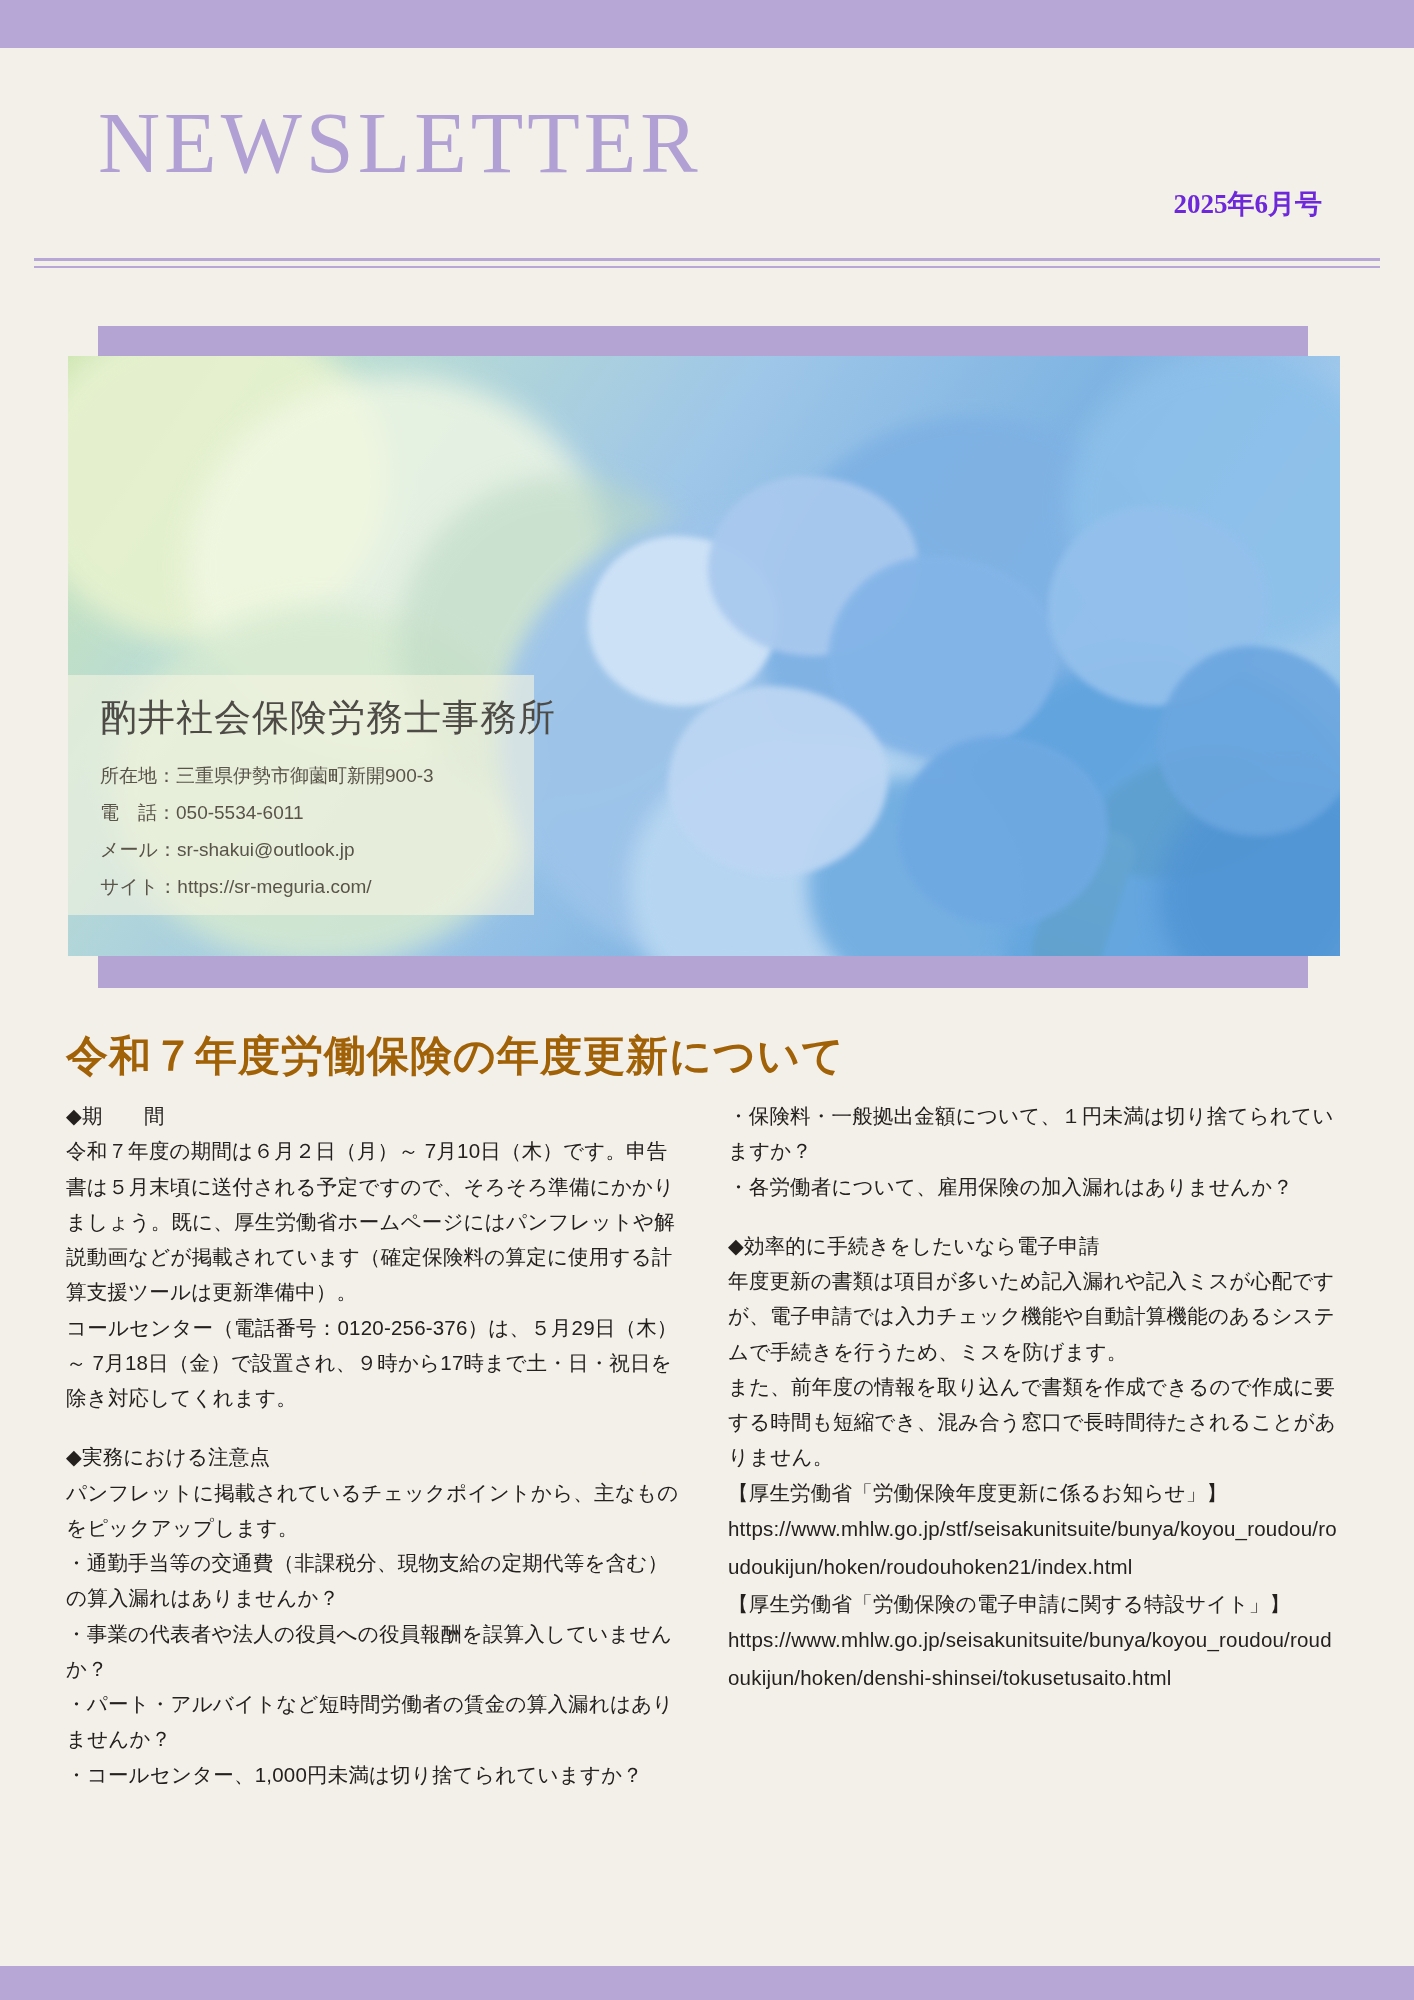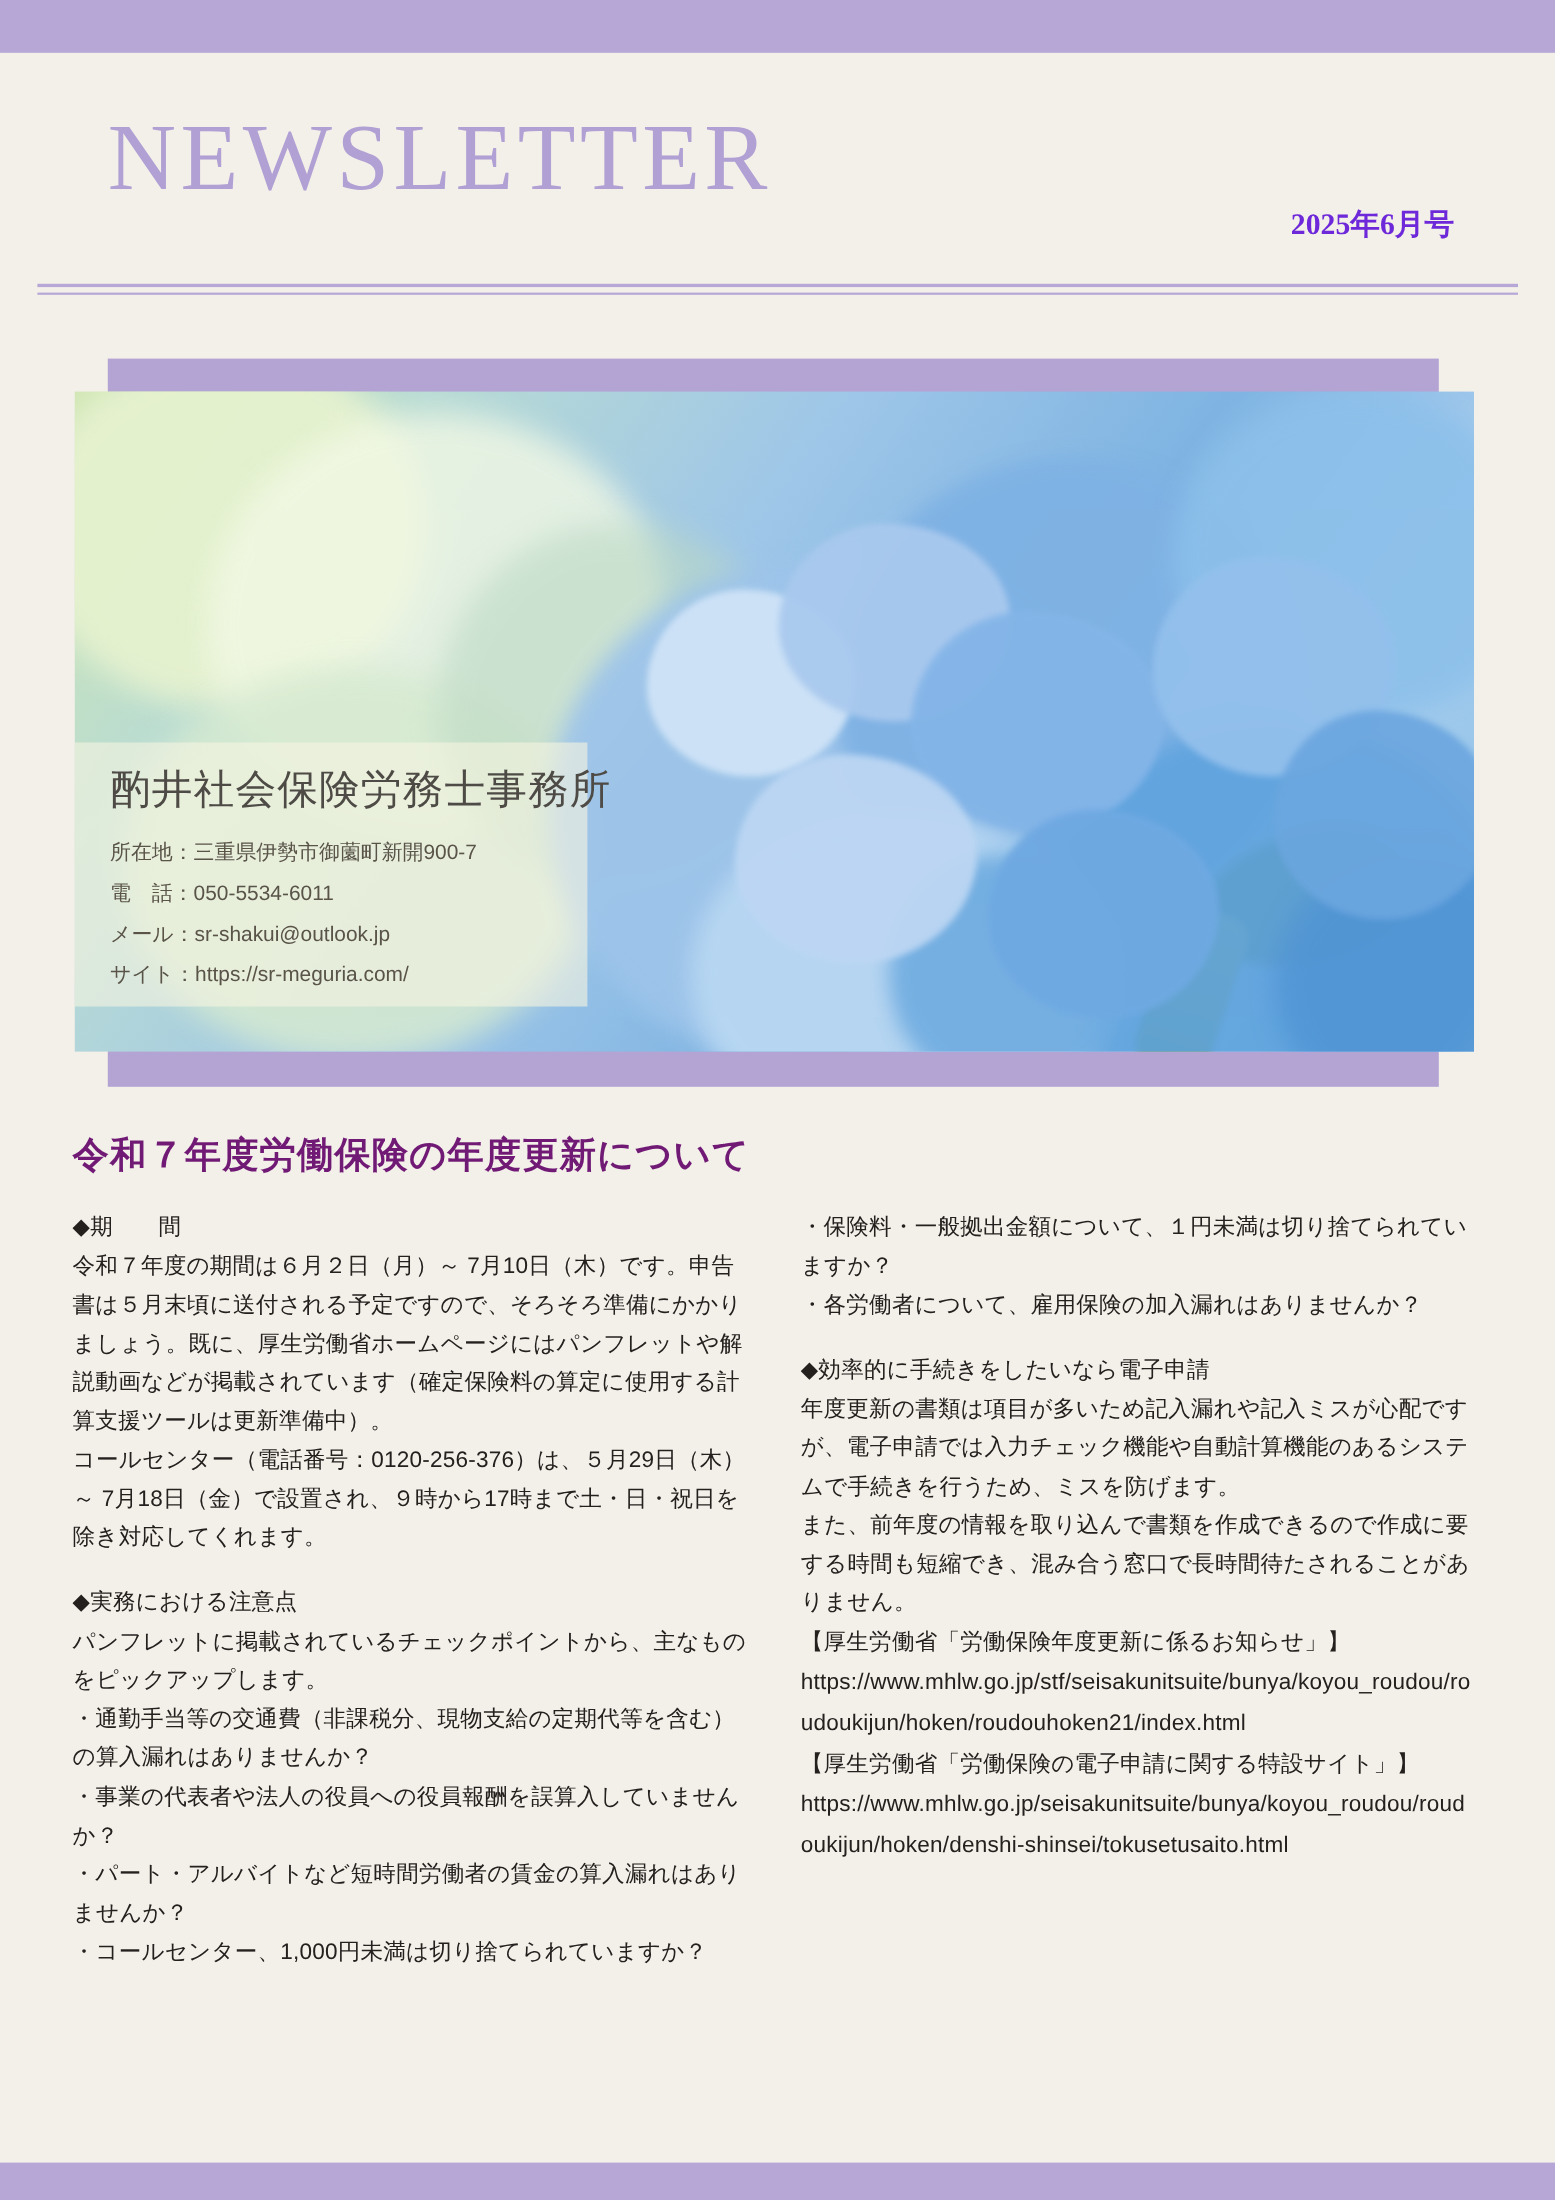--- a/index.html
+++ b/index.html
@@ -160,23 +160,23 @@
     color: #595348;
     line-height: 1.95;
     white-space: nowrap;
   }
 
   
   .article-heading {
     position: absolute;
     left: 66px;
     top: 1028px;
-    font-size: 33px;
+    font-size: 42px;
     font-weight: bold;
-    color: #701a75;
+    color: #a16207;
     letter-spacing: 1px;
     white-space: nowrap;
   }
   .heading-underline {
     position: absolute;
     left: 62px;
     top: 1054px;
     width: 588px;
     height: 18px;
     background: #d9d2e6;
@@ -245,21 +245,21 @@
     <div class="petal p2"></div>
     <div class="petal p3"></div>
     <div class="petal p4"></div>
     <div class="petal p5"></div>
     <div class="petal p6"></div>
     <div class="petal p7"></div>
   </div>
 
   <div class="contact-card">
     <div class="contact-name">酌井社会保険労務士事務所</div>
-    <div class="contact-line">所在地：三重県伊勢市御薗町新開900-7</div>
+    <div class="contact-line">所在地：三重県伊勢市御薗町新開900-3</div>
     <div class="contact-line">電　話：050-5534-6011</div>
     <div class="contact-line">メール：sr-shakui@outlook.jp</div>
     <div class="contact-line">サイト：https://sr-meguria.com/</div>
   </div>
 
   <div class="heading-underline"></div>
   <div class="article-heading">令和７年度労働保険の年度更新について</div>
 
   <div class="columns">
     <div class="col">

